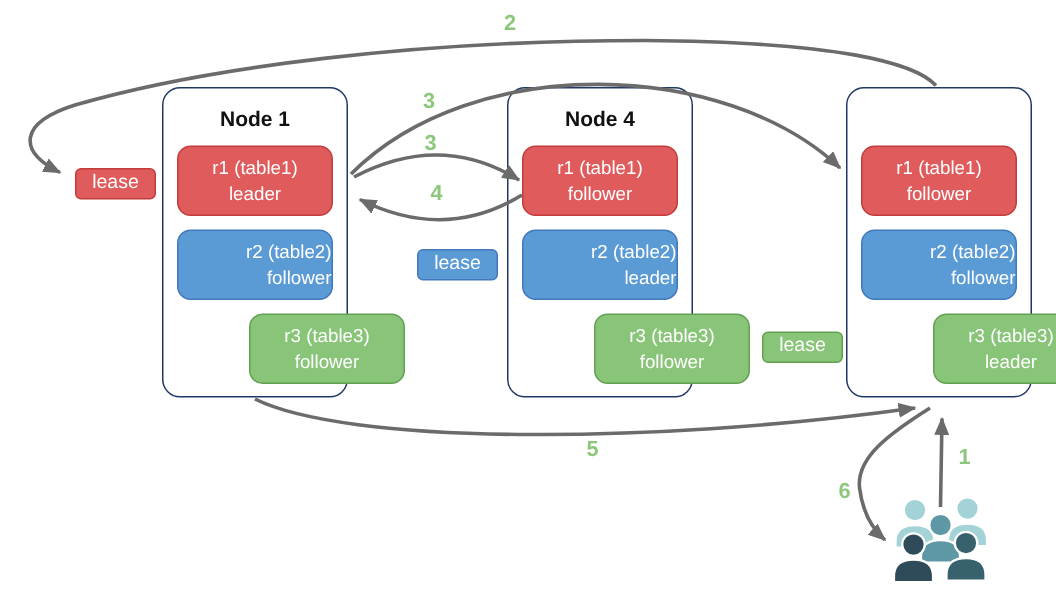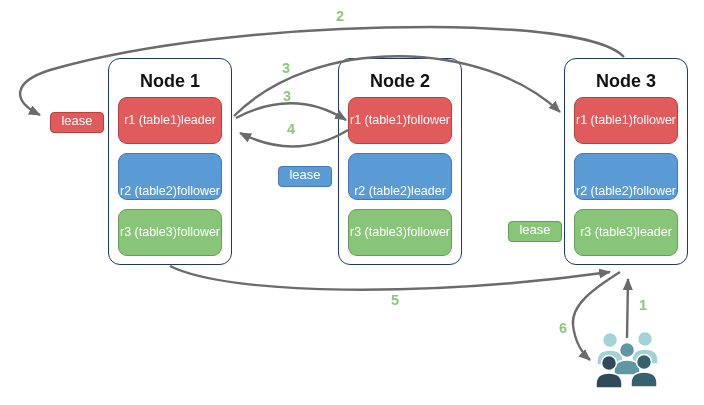--- a/index.html
+++ b/index.html
@@ -8,31 +8,31 @@
     font-family:"Liberation Sans",sans-serif;overflow:hidden;
   }
   
   .node{
     position:absolute;top:58px;width:124px;height:207px;
     background:#ffffff;border:1.6px solid var(--node-border,#1F3864);
     border-radius:12px;box-sizing:border-box;
   }
   .node-title{
     position:absolute;top:12px;left:0;width:100%;text-align:center;
-    font-weight:bold;font-size:18px;color:#111;
+    font-weight:bold;font-size:14px;color:#111;
   }
   .replica{
     position:absolute;left:9px;width:104px;height:47px;border-radius:9px;
-    box-sizing:border-box;display:flex;flex-direction:row;
+    box-sizing:border-box;display:flex;flex-direction:column;
     align-items:center;justify-content:center;
     color:#ffffff;font-size:12.5px;line-height:1.3;text-align:center;
   }
   .replica.red{background:var(--red-fill);border:1.4px solid var(--red-border);}
   .replica.blue{background:var(--blue-fill);border:1.4px solid var(--blue-border);align-items:flex-end;}
-  .replica.green{background:var(--green-fill);border:1.4px solid var(--green-border);}
+  .replica.green{background:var(--green-fill);border:1.4px solid var(--green-border);margin-left:48px;}
   .r-top{top:38px}.r-mid{top:94px}.r-bot{top:150px}
   
   .lease{
     position:absolute;width:54px;height:21px;border-radius:4px;
     box-sizing:border-box;display:flex;align-items:flex-start;justify-content:center;
     color:#ffffff;font-size:13px;
   }
   .lease.red{background:var(--red-fill);border:1.2px solid var(--red-border);}
   .lease.blue{background:var(--blue-fill);border:1.2px solid var(--blue-border);}
   .lease.green{background:var(--green-fill);border:1.2px solid var(--green-border);}
@@ -68,37 +68,36 @@
       <div>r2 (table2)</div>
       <div>follower</div>
     </div>
     <div class="replica green r-bot">
       <div>r3 (table3)</div>
       <div>follower</div>
     </div>
   </div>
 
   <div class="node" style="left:338px">
-    <div class="node-title">Node 2</div>
+    <div class="node-title">Node 4</div>
     <div class="replica red r-top">
       <div>r1 (table1)</div>
       <div>follower</div>
     </div>
     <div class="replica blue r-mid">
       <div>r2 (table2)</div>
       <div>leader</div>
     </div>
     <div class="replica green r-bot">
       <div>r3 (table3)</div>
       <div>follower</div>
     </div>
   </div>
 
   <div class="node" style="left:564px">
-    <div class="node-title">Node 3</div>
     <div class="replica red r-top">
       <div>r1 (table1)</div>
       <div>follower</div>
     </div>
     <div class="replica blue r-mid">
       <div>r2 (table2)</div>
       <div>follower</div>
     </div>
     <div class="replica green r-bot">
       <div>r3 (table3)</div>

